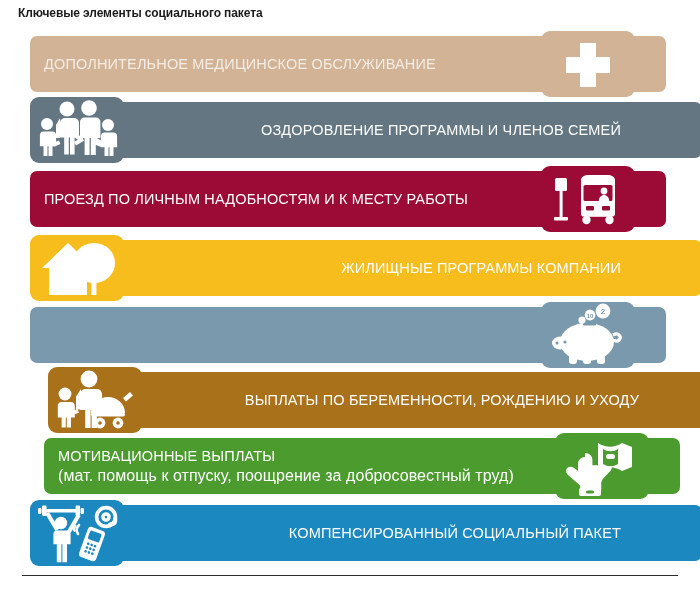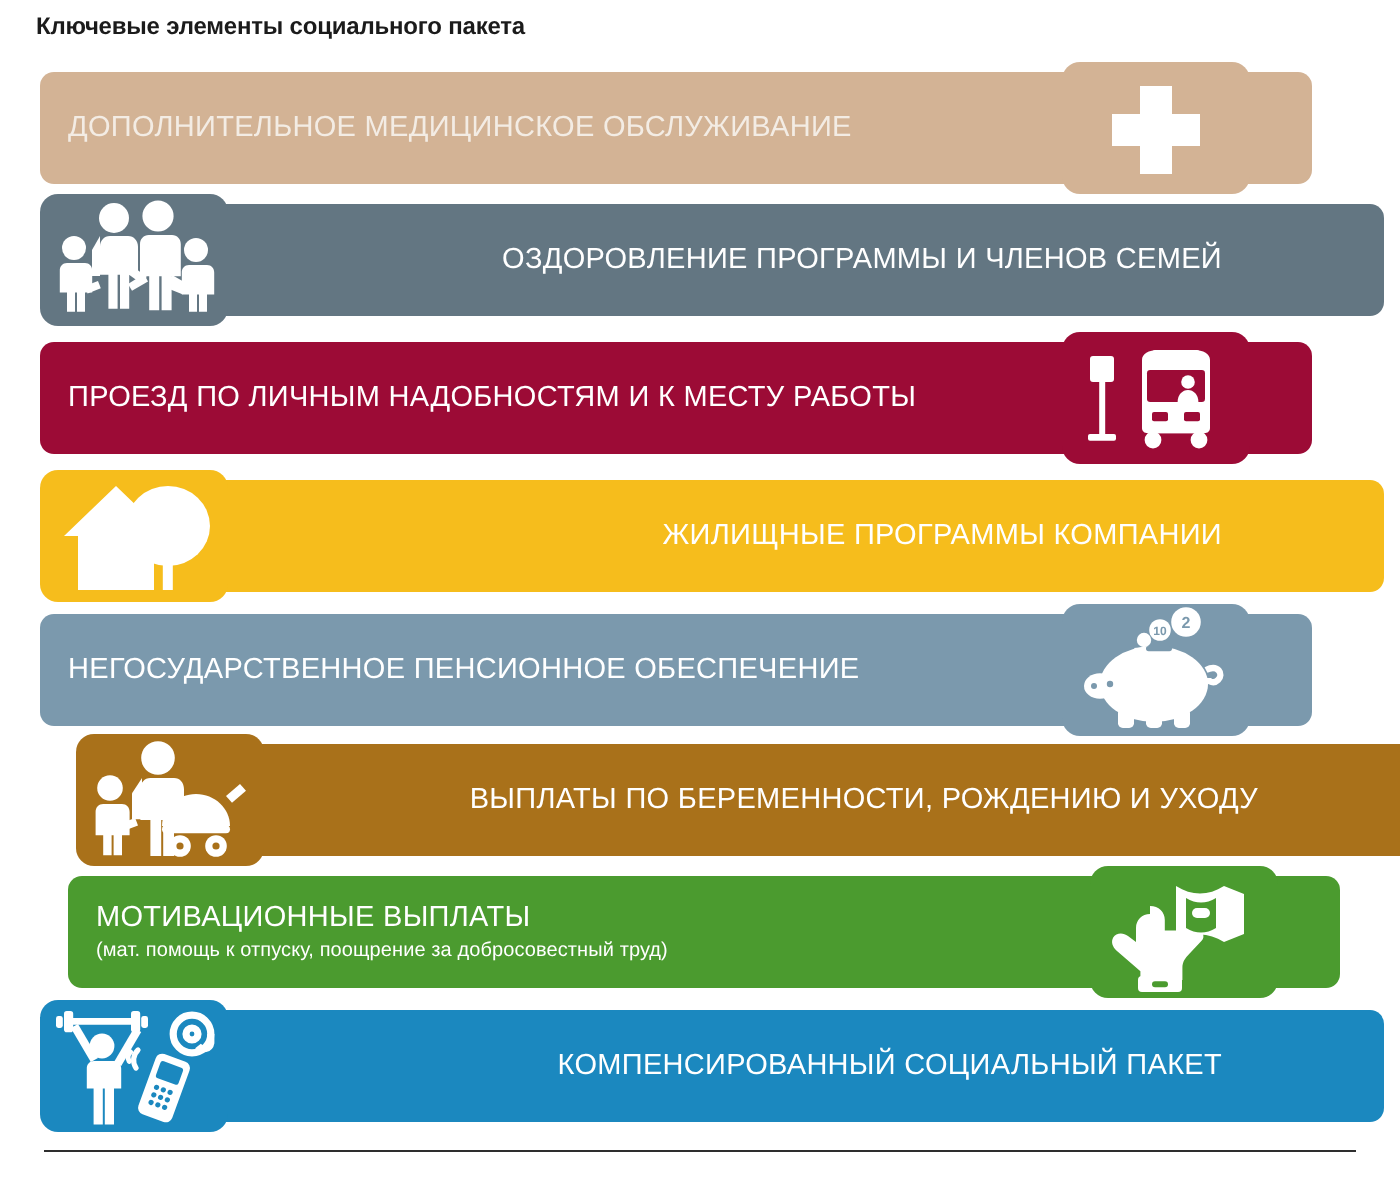--- a/index.html
+++ b/index.html
@@ -11,21 +11,21 @@
   }
   #page{position:relative;width:700px;height:596px;}
 
   .title{
     position:absolute;left:18px;top:6px;
     font-size:12px;font-weight:bold;color:#1b1b1b;
     letter-spacing:-0.1px;white-space:nowrap;
   }
 
   .row{
-    position:absolute;left:20px;width:605px;height:56px;
+    position:absolute;left:30px;width:605px;height:56px;
     box-sizing:border-box;
   }
 
   
   .bar{
     position:absolute;top:0;height:56px;
     border-radius:7px;
     box-sizing:border-box;
   }
   
@@ -39,21 +39,21 @@
   
   .label{
     position:absolute;top:0;height:56px;
     display:flex;flex-direction:column;justify-content:center;
     color:#ffffff;
     font-size:14.5px;font-weight:normal;
     letter-spacing:0.15px;
     white-space:nowrap;
   }
   .label .sub{
-    font-size:10px;letter-spacing:0.05px;margin-top:3px;
+    font-size:16px;letter-spacing:0.05px;margin-top:3px;
   }
 
   
   .row.icon-left .tab{left:0;}
   .row.icon-left .bar{left:36px;right:0;width:636px;}
   .row.icon-left .label{right:14px;text-align:right;align-items:flex-end;}
 
   
   .row.icon-right .tab{right:0;}
   .row.icon-right .bar{left:0;width:636px;}
@@ -189,23 +189,20 @@
     <g fill="#ffffff">
       <circle cx="62" cy="9" r="7.4"></circle>
       <circle cx="49" cy="13" r="5.4"></circle>
       <circle cx="41" cy="18" r="3.6"></circle>
     </g>
     <g fill="#7b99ad" font-family="Liberation Sans, sans-serif" font-size="8" font-weight="bold" text-anchor="middle">
       <text x="62" y="12">2</text>
       <text x="49" y="15.6" font-size="6">10</text>
     </g>
     </svg>
-        </div>
-        <div class="label" style="color: rgb(255, 255, 255);">
-          <span>НЕГОСУДАРСТВЕННОЕ ПЕНСИОННОЕ ОБЕСПЕЧЕНИЕ</span>
         </div>
       </div>
       <div class="row icon-left" style="top: 372px; margin-left: 18px;">
         <div class="bar" style="background: rgb(169, 113, 26);"></div>
         <div class="tab" style="background: rgb(169, 113, 26);">
     <svg viewBox="0 0 94 66">
             <g fill="#ffffff">
 
       <circle cx="41" cy="12" r="8.4"></circle>
       <path d="M33 22 h16 c3 0 5 2.4 5 5.6 v15.4 h-5 v18 h-5.4 v-18 h-1 v18 h-5.4 v-18 h-5 v-15.4 c0-3.2 2-5.6 5-5.6z"></path>

